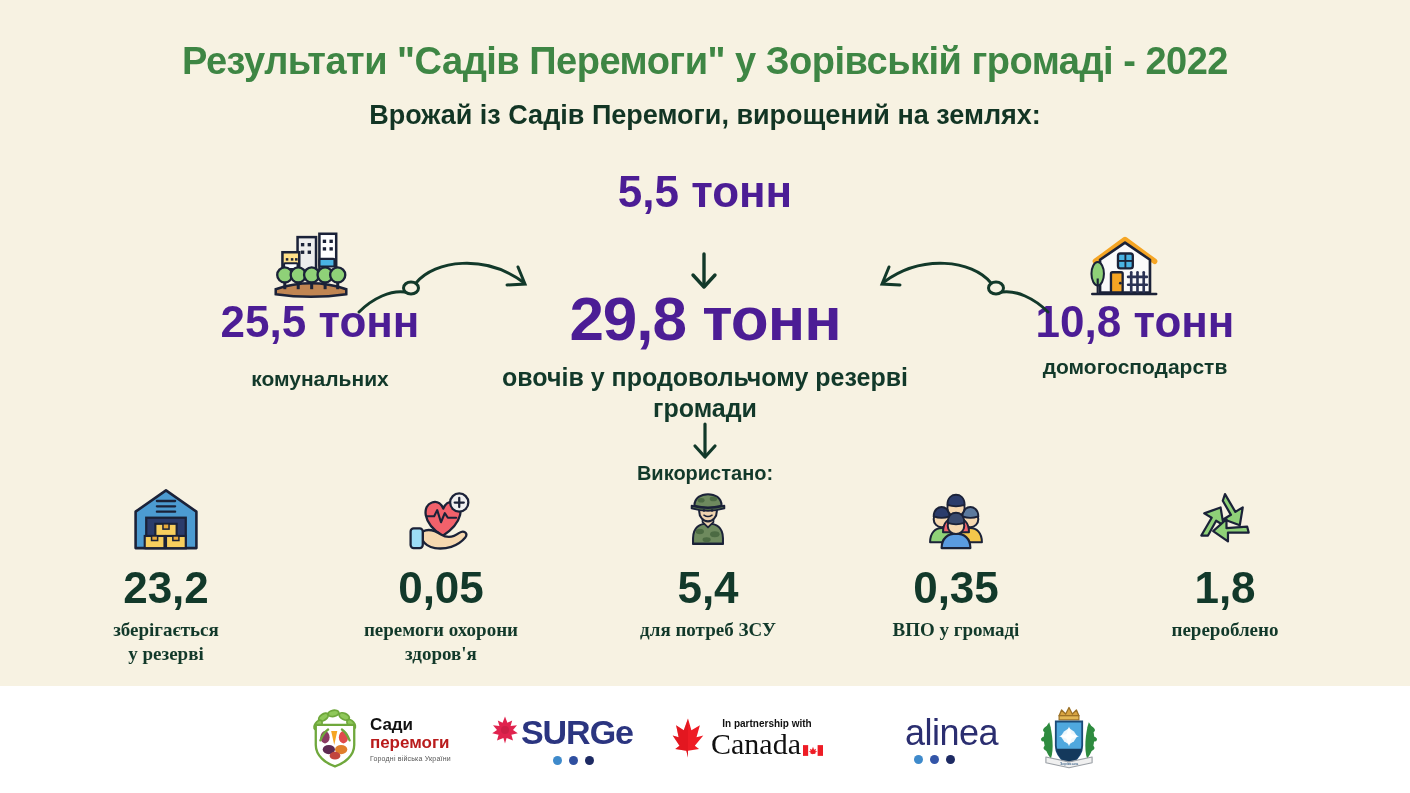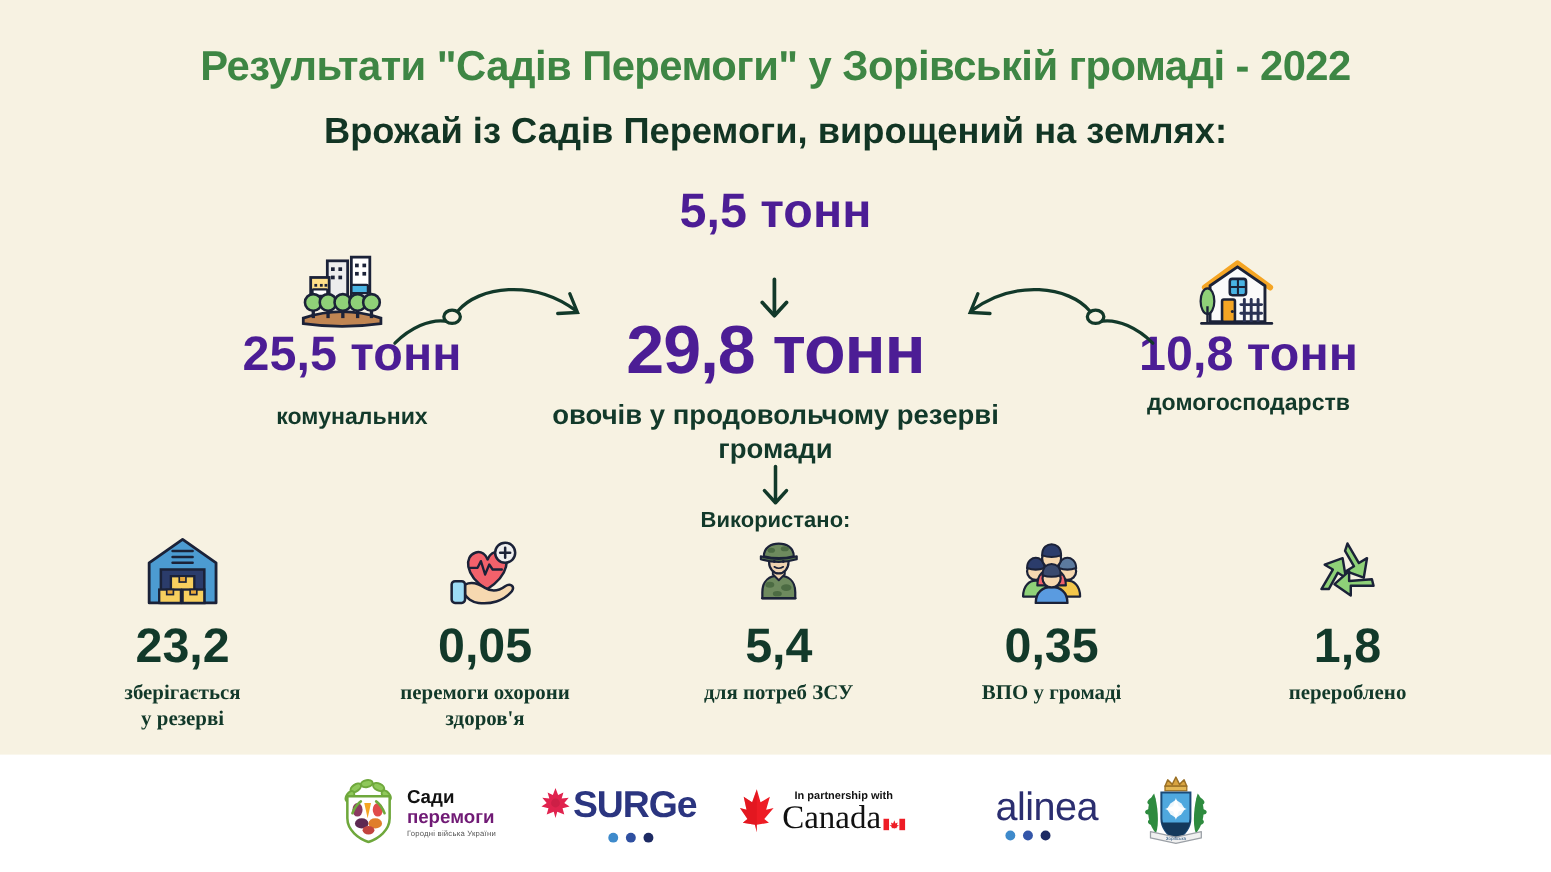--- a/index.html
+++ b/index.html
@@ -13,21 +13,21 @@
 
   .title {
     position: absolute; left: 0; top: 40px; width: 1410px;
     text-align: center;
     font-size: 38px; font-weight: bold; color: #3E8644;
     letter-spacing: -0.5px;
   }
   .subtitle {
     position: absolute; left: 0; top: 100px; width: 1410px;
     text-align: center;
-    font-size: 33px; font-weight: bold; color: #123524;
+    font-size: 27px; font-weight: bold; color: #123524;
   }
 
   
   .stat { position: absolute; text-align: center; }
   .stat .num {
     font-weight: bold; color: #4c1d95; line-height: 1.0;
     white-space: nowrap;
   }
   .stat .cap {
     color: #12392A; font-weight: bold; line-height: 1.22;
@@ -79,21 +79,21 @@
   
   .footer {
     position: absolute; left: 0; top: 686px; width: 1410px; height: 107px;
     background: #FFFFFF;
     display: flex; align-items: center; justify-content: center; gap: 38px;
   }
   .logo { display: flex; align-items: center; }
 
   .sady-txt { margin-left: 8px; line-height: 1.05; }
   .sady-txt .l1 { font-size: 17px; font-weight: bold; color: #111; }
-  .sady-txt .l2 { font-size: 17px; font-weight: bold; color: #701a75; }
+  .sady-txt .l2 { font-size: 17px; font-weight: bold; color: #b91c1c; }
   .sady-txt .l3 { font-size: 7px; color: #555; margin-top: 3px; letter-spacing: 0.2px; }
 
   .surge-wrap { display: flex; flex-direction: column; align-items: center; }
   .surge-row { display: flex; align-items: center; }
   .surge-txt { font-size: 34px; font-weight: bold; color: #2B3580; letter-spacing: -1px; line-height: 1; }
   .dots { display: flex; gap: 7px; margin-top: 6px; margin-left: 26px; }
   .dots i { width: 9px; height: 9px; border-radius: 50%; display: block; }
 
   .canada-wrap { display: flex; align-items: center; }
   .canada-txt { margin-left: 6px; }

